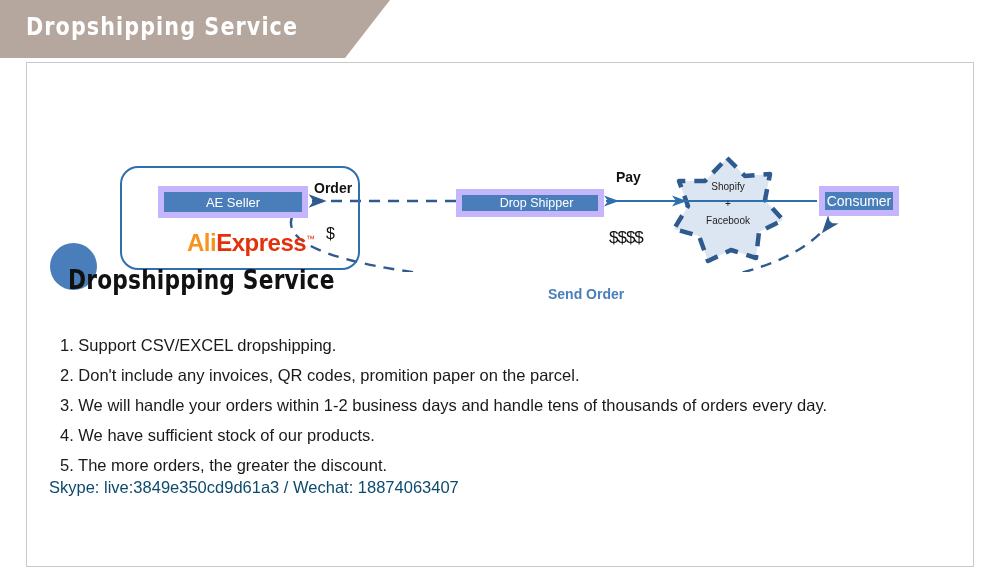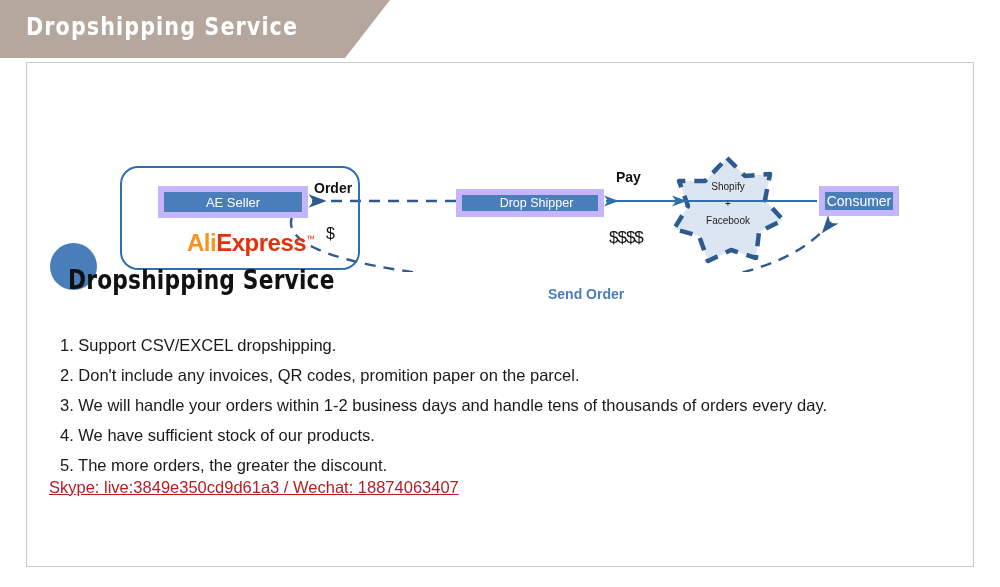--- a/index.html
+++ b/index.html
@@ -165,23 +165,22 @@
     font-size: 16.5px;
     color: #1a1a1a;
     line-height: 30px;
     white-space: nowrap;
   }
   #contact-line {
     position: absolute;
     left: 49px;
     top: 478px;
     font-size: 16.5px;
-    color: #b91c1c;
-    white-space: nowrap;
-    text-decoration: underline;
+    color: #0c4a6e;
+    white-space: nowrap;
   }
 </style>
 </head>
 <body>
 
 <div id="banner">
   <svg id="banner-shape" width="400" height="58" viewBox="0 0 400 58">
     <polygon points="0,0 390,0 345,58 0,58" fill="#b5a79d"></polygon>
   </svg>
   <div id="banner-title">Dropshipping Service</div>

